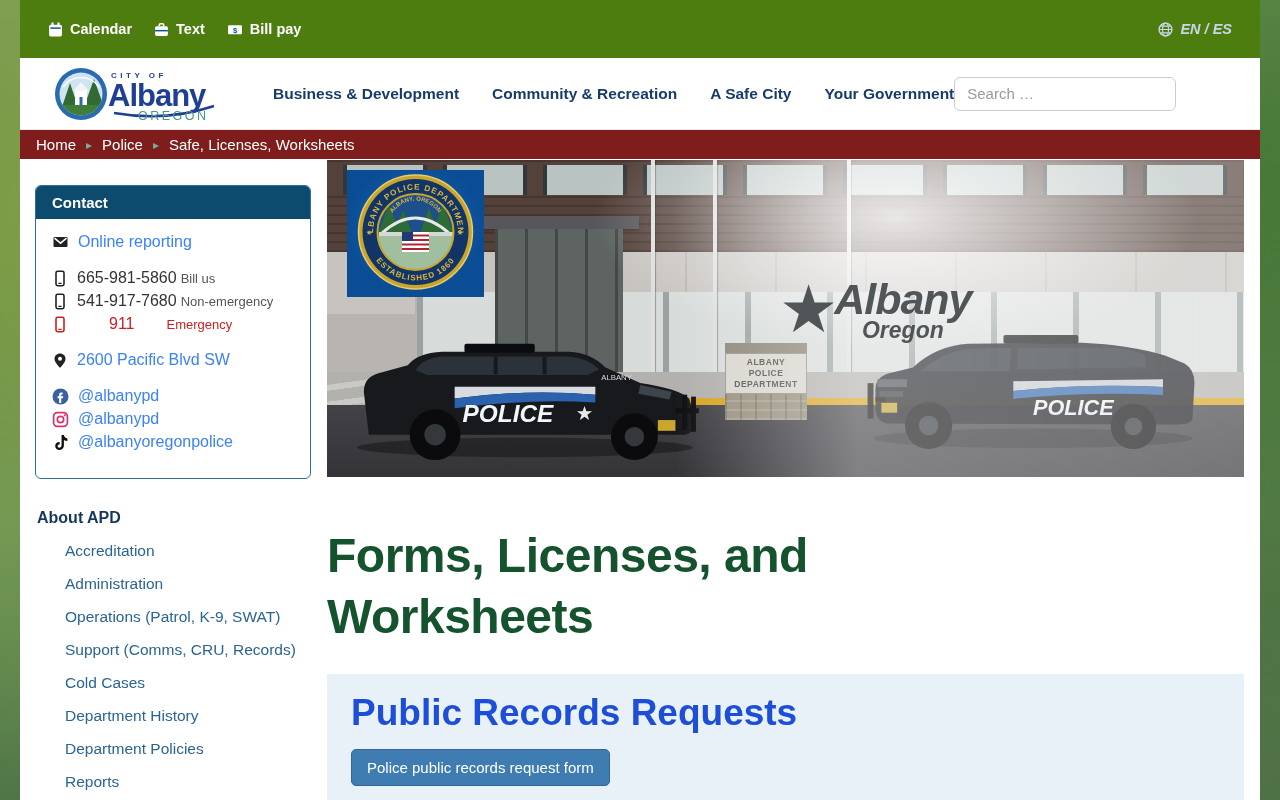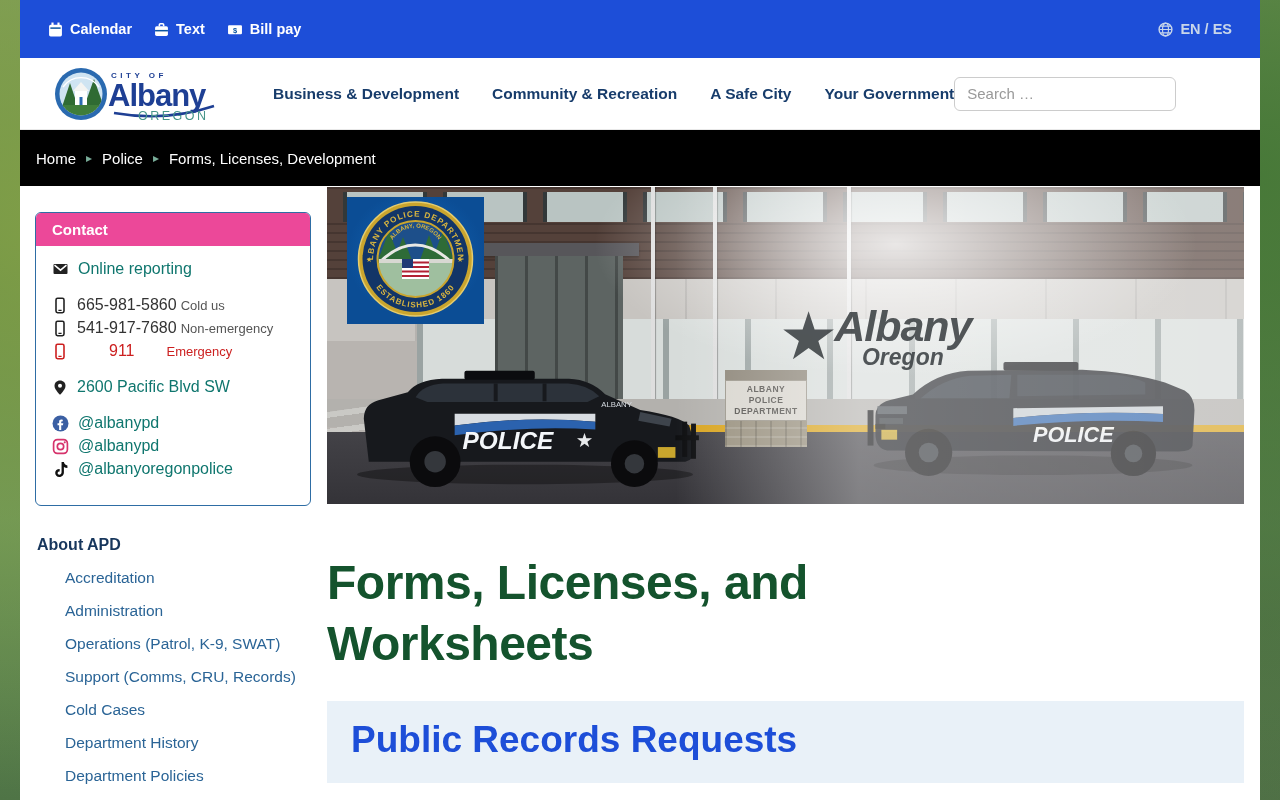--- a/index.html
+++ b/index.html
@@ -8,51 +8,51 @@
     font-family:"Liberation Sans", sans-serif;
     background:
       radial-gradient(circle at 4% 28%, rgba(130,160,70,.9), transparent 42%),
       radial-gradient(circle at 98% 22%, rgba(70,120,55,.95), transparent 45%),
       radial-gradient(circle at 99% 78%, rgba(80,110,70,.85), transparent 40%),
       linear-gradient(180deg,#7d9c5e 0%,#5d8549 35%,#6a945c 65%,#4f7446 100%);
   }
   .page { width:1240px; margin-left:20px; height:800px; background:#fff; }
 
   
-  .topbar { height:58px; background:#1d4ed8; display:flex; align-items:center; padding:10px 28px; }
+  .topbar { height:58px; background:#4d7c0f; display:flex; align-items:center; padding:10px 28px; }
   .topbar-link { display:flex; align-items:center; gap:7px; margin-right:22px; color:#fff; font-weight:bold; font-size:14.5px; cursor:pointer; }
-  .topbar-right { margin-left:auto; display:flex; align-items:center; gap:7px; color:#c8d6ea; font-weight:bold; font-size:14.5px; cursor:pointer; }
+  .topbar-right { margin-left:auto; display:flex; align-items:center; gap:7px; color:#c8d6ea; font-weight:bold; font-size:14.5px; cursor:pointer;font-style:italic; }
 
   
   .header { height:72px; background:#fff; display:flex; align-items:center; padding:0 27px 0 34px; border-bottom:1px solid #e8e8e8; }
   .citylogo { margin-right:44px; cursor:pointer; flex-shrink:0; }
   .mainnav { display:flex; gap:33px; }
   .mainnav-item { color:#173c6b; font-weight:bold; font-size:15.5px; cursor:pointer; white-space:nowrap; }
   .search-wrap { margin-left:auto; margin-right:72px; }
   .search-input { width:222px; height:34px; border:1px solid #ccc; border-radius:6px; padding:0 12px; font-size:15px; color:#444; font-family:"Liberation Sans",sans-serif; outline:none; }
   .search-input::placeholder { color:#999; }
 
   
-  .breadcrumb { height:56px; background:#000000; display:flex; align-items:center; padding:0 16px; gap:10px; color:#fff; font-size:15px; }
+  .breadcrumb { height:29px; background:#7f1d1d; display:flex; align-items:center; padding:0 16px; gap:10px; color:#fff; font-size:15px; }
   .crumb { cursor:pointer; }
   .crumb-sep { color:#79ad99; font-size:12px; }
 
   
   .content { display:flex; background:#fff; padding:0 15px; align-items:flex-start; }
   .sidebar { width:276px; flex-shrink:0; padding-top:26px; }
   .main { flex:1; margin-left:16px; padding-top:1px; }
 
   
   .contact-card { border:1.5px solid #2e6da4; border-radius:6px; overflow:hidden; background:#fff; }
-  .contact-header { background:#ec4899; color:#fff; font-weight:bold; font-size:15px; padding:8px 16px; }
+  .contact-header { background:#0c4a6e; color:#fff; font-weight:bold; font-size:15px; padding:8px 16px; }
   .contact-body { padding:14px 16px 22px; font-size:16px; }
   .c-row { display:flex; align-items:center; gap:9px; margin-bottom:5px; }
   .c-row svg { flex-shrink:0; }
   .c-group { margin-bottom:18px; }
-  .c-link { color:#0f766e; cursor:pointer; text-decoration:none; }
+  .c-link { color:#3b82f6; cursor:pointer; text-decoration:none; }
   .c-num { color:#333; }
   .c-sub { color:#555; font-size:13px; margin-left:4px; }
   .c-red { color:#cc1f1f !important;margin-left:32px; }
 
   
   .side-menu { margin-top:30px; padding-left:2px; }
   .side-menu-title { color:#17365c; font-weight:bold; font-size:16px; cursor:pointer; }
   .side-menu-item { color:#2a6496; font-size:15.5px; padding-left:28px; margin-top:15px; cursor:pointer; line-height:18px; }
 
   
@@ -170,21 +170,21 @@
     <div class="search-wrap">
       <input class="search-input" type="text" placeholder="Search …" style="">
     </div>
   </div>
 
   <div class="breadcrumb">
     <span class="crumb">Home</span>
     <span class="crumb-sep">▸</span>
     <span class="crumb">Police</span>
     <span class="crumb-sep">▸</span>
-    <span>Forms, Licenses, Development</span>
+    <span>Safe, Licenses, Worksheets</span>
   </div>
 
   <div class="content">
 
     <div class="sidebar">
       <div class="contact-card">
         <div class="contact-header">Contact</div>
         <div class="contact-body">
           <div class="c-group">
             <div class="c-row">
@@ -194,21 +194,21 @@
                 </svg>
               <span class="c-link">Online reporting</span>
             </div>
           </div>
           <div class="c-group">
             <div class="c-row">
               <svg width="16" height="17" viewBox="0 0 16 16">
                   <rect x="4" y="0.8" width="8" height="14.4" rx="1.6" fill="none" stroke="#222" stroke-width="1.6"></rect>
                   <line x1="6.4" y1="12.8" x2="9.6" y2="12.8" stroke="#222" stroke-width="1.3"></line>
                 </svg>
-              <span><span class="c-num">665-981-5860</span><span class="c-sub">Cold us</span></span>
+              <span><span class="c-num">665-981-5860</span><span class="c-sub">Bill us</span></span>
             </div>
             <div class="c-row">
               <svg width="16" height="17" viewBox="0 0 16 16">
                   <rect x="4" y="0.8" width="8" height="14.4" rx="1.6" fill="none" stroke="#222" stroke-width="1.6"></rect>
                   <line x1="6.4" y1="12.8" x2="9.6" y2="12.8" stroke="#222" stroke-width="1.3"></line>
                 </svg>
               <span><span class="c-num">541-917-7680</span><span class="c-sub">Non-emergency</span></span>
             </div>
             <div class="c-row">
               <svg width="16" height="17" viewBox="0 0 16 16">
@@ -384,18 +384,19 @@
           <text font-size="6" font-weight="bold" fill="#d9b53f"><textPath href="#arcI" startOffset="50%" text-anchor="middle">ALBANY, OREGON</textPath></text>
           <text x="19" y="65" font-size="7" fill="#d9b53f">★</text>
           <text x="110" y="65" font-size="7" fill="#d9b53f">★</text>
         </svg>
       </div>
 
       <h1 class="page-title">Forms, Licenses, and Worksheets</h1>
 
       <div class="records-panel">
         <div class="records-title">Public Records Requests</div>
+        <button class="records-btn">Police public records request form</button>
         
       </div>
 
     </div>
   </div>
 </div>
 
 </body></html>

